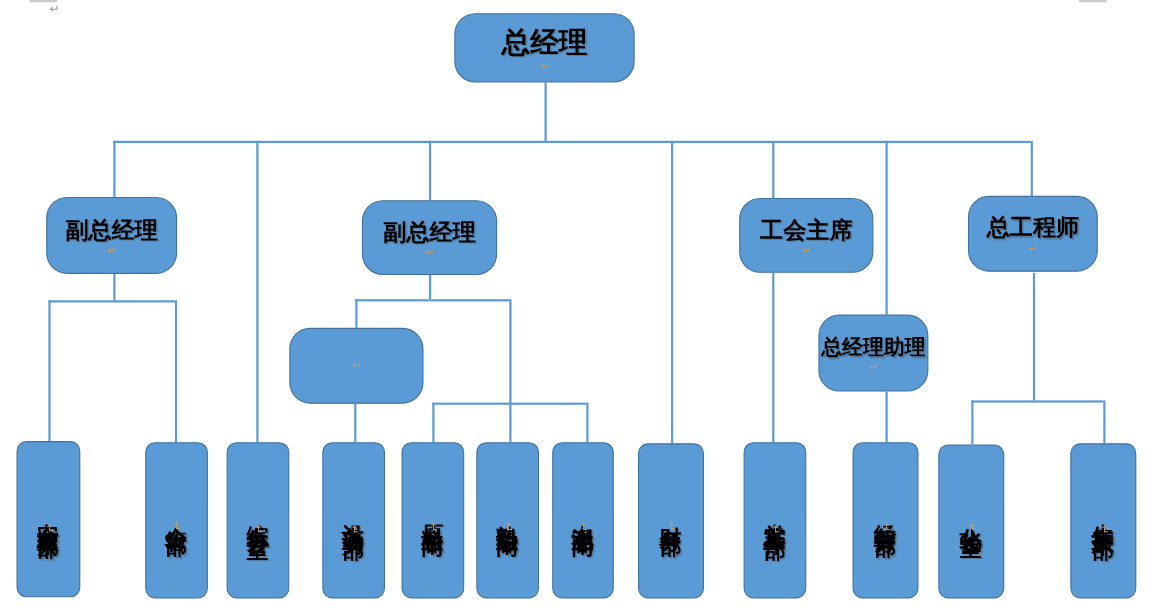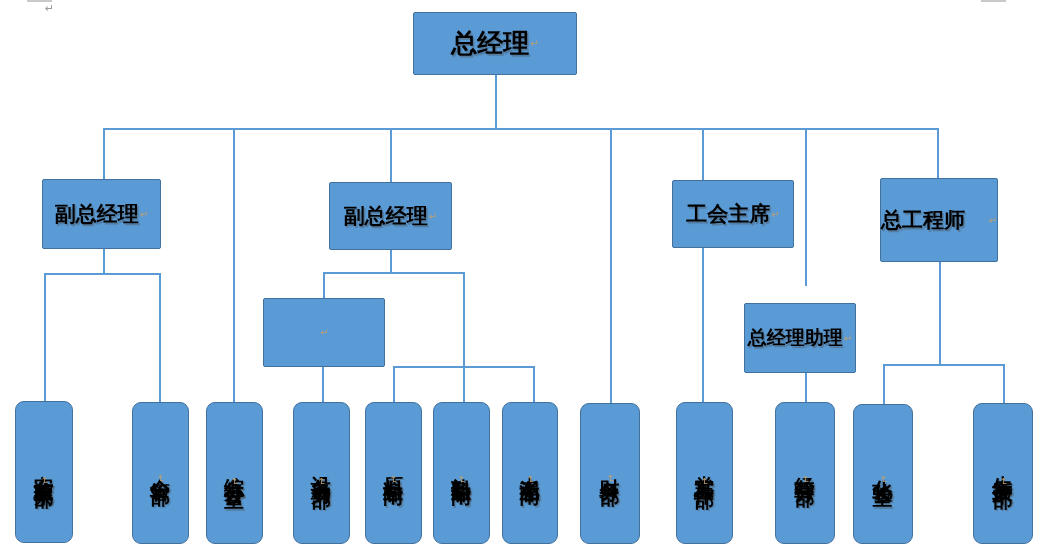--- a/index.html
+++ b/index.html
@@ -13,28 +13,29 @@
   }
   .connector {
     position: absolute;
     background: var(--connector, #5b9bd5);
   }
   .node {
     position: absolute;
     box-sizing: border-box;
     background: var(--node-fill, #5b9bd5);
     border: 1.5px solid var(--node-border, #41719c);
-    border-radius: 2px;
+    border-radius: 19px;
     display: flex;
     align-items: center;
     justify-content: center;
     color: var(--text, #000);
     font-weight: bold;
     text-shadow: 1.5px 1.5px 1px rgba(70,70,70,0.40);
     cursor: default;
+    flex-direction: column;
   }
   .node .label { white-space: nowrap; }
   .node.vertical { border-radius: 9px; flex-direction: column; }
   .node.vertical .label {
     writing-mode: vertical-rl;
     text-orientation: upright;
     letter-spacing: 3px;
     white-space: normal;
     line-height: 1;
   }
@@ -98,28 +99,28 @@
       <span class="pmark">↵</span>
     </div>
     <div class="node horizontal" style="left: 329px; top: 182px; width: 123px; height: 68px; font-size: 21px;">
       <span class="label">副总经理</span>
       <span class="pmark">↵</span>
     </div>
     <div class="node horizontal" style="left: 672px; top: 180px; width: 122px; height: 68px; font-size: 21px;">
       <span class="label">工会主席</span>
       <span class="pmark">↵</span>
     </div>
-    <div class="node horizontal" style="left: 880px; top: 178px; width: 118px; height: 84px; font-size: 21px; justify-content: space-between;">
+    <div class="node horizontal" style="left: 880px; top: 178px; width: 118px; height: 69px; font-size: 21px;">
       <span class="label">总工程师</span>
       <span class="pmark">↵</span>
     </div>
     <div class="node horizontal" style="left: 263px; top: 298px; width: 122px; height: 69px; font-size: 19px;">
       <span class="pmark">↵</span>
     </div>
-    <div class="node horizontal" style="left: 744px; top: 286px; width: 112px; height: 70px; font-size: 19px; margin-top: 17px;">
+    <div class="node horizontal" style="left: 744px; top: 286px; width: 100px; height: 70px; font-size: 19px;">
       <span class="label">总经理助理</span>
       <span class="pmark">↵</span>
     </div>
     <div class="node vertical" style="left: 15px; top: 401px; width: 58px; height: 142px; font-size: 20px;">
       <span class="label">安全监察部</span>
       <span class="pmark">↵</span>
     </div>
     <div class="node vertical" style="left: 132px; top: 402px; width: 57px; height: 142px; font-size: 20px;">
       <span class="label">企管部</span>
       <span class="pmark">↵</span>

